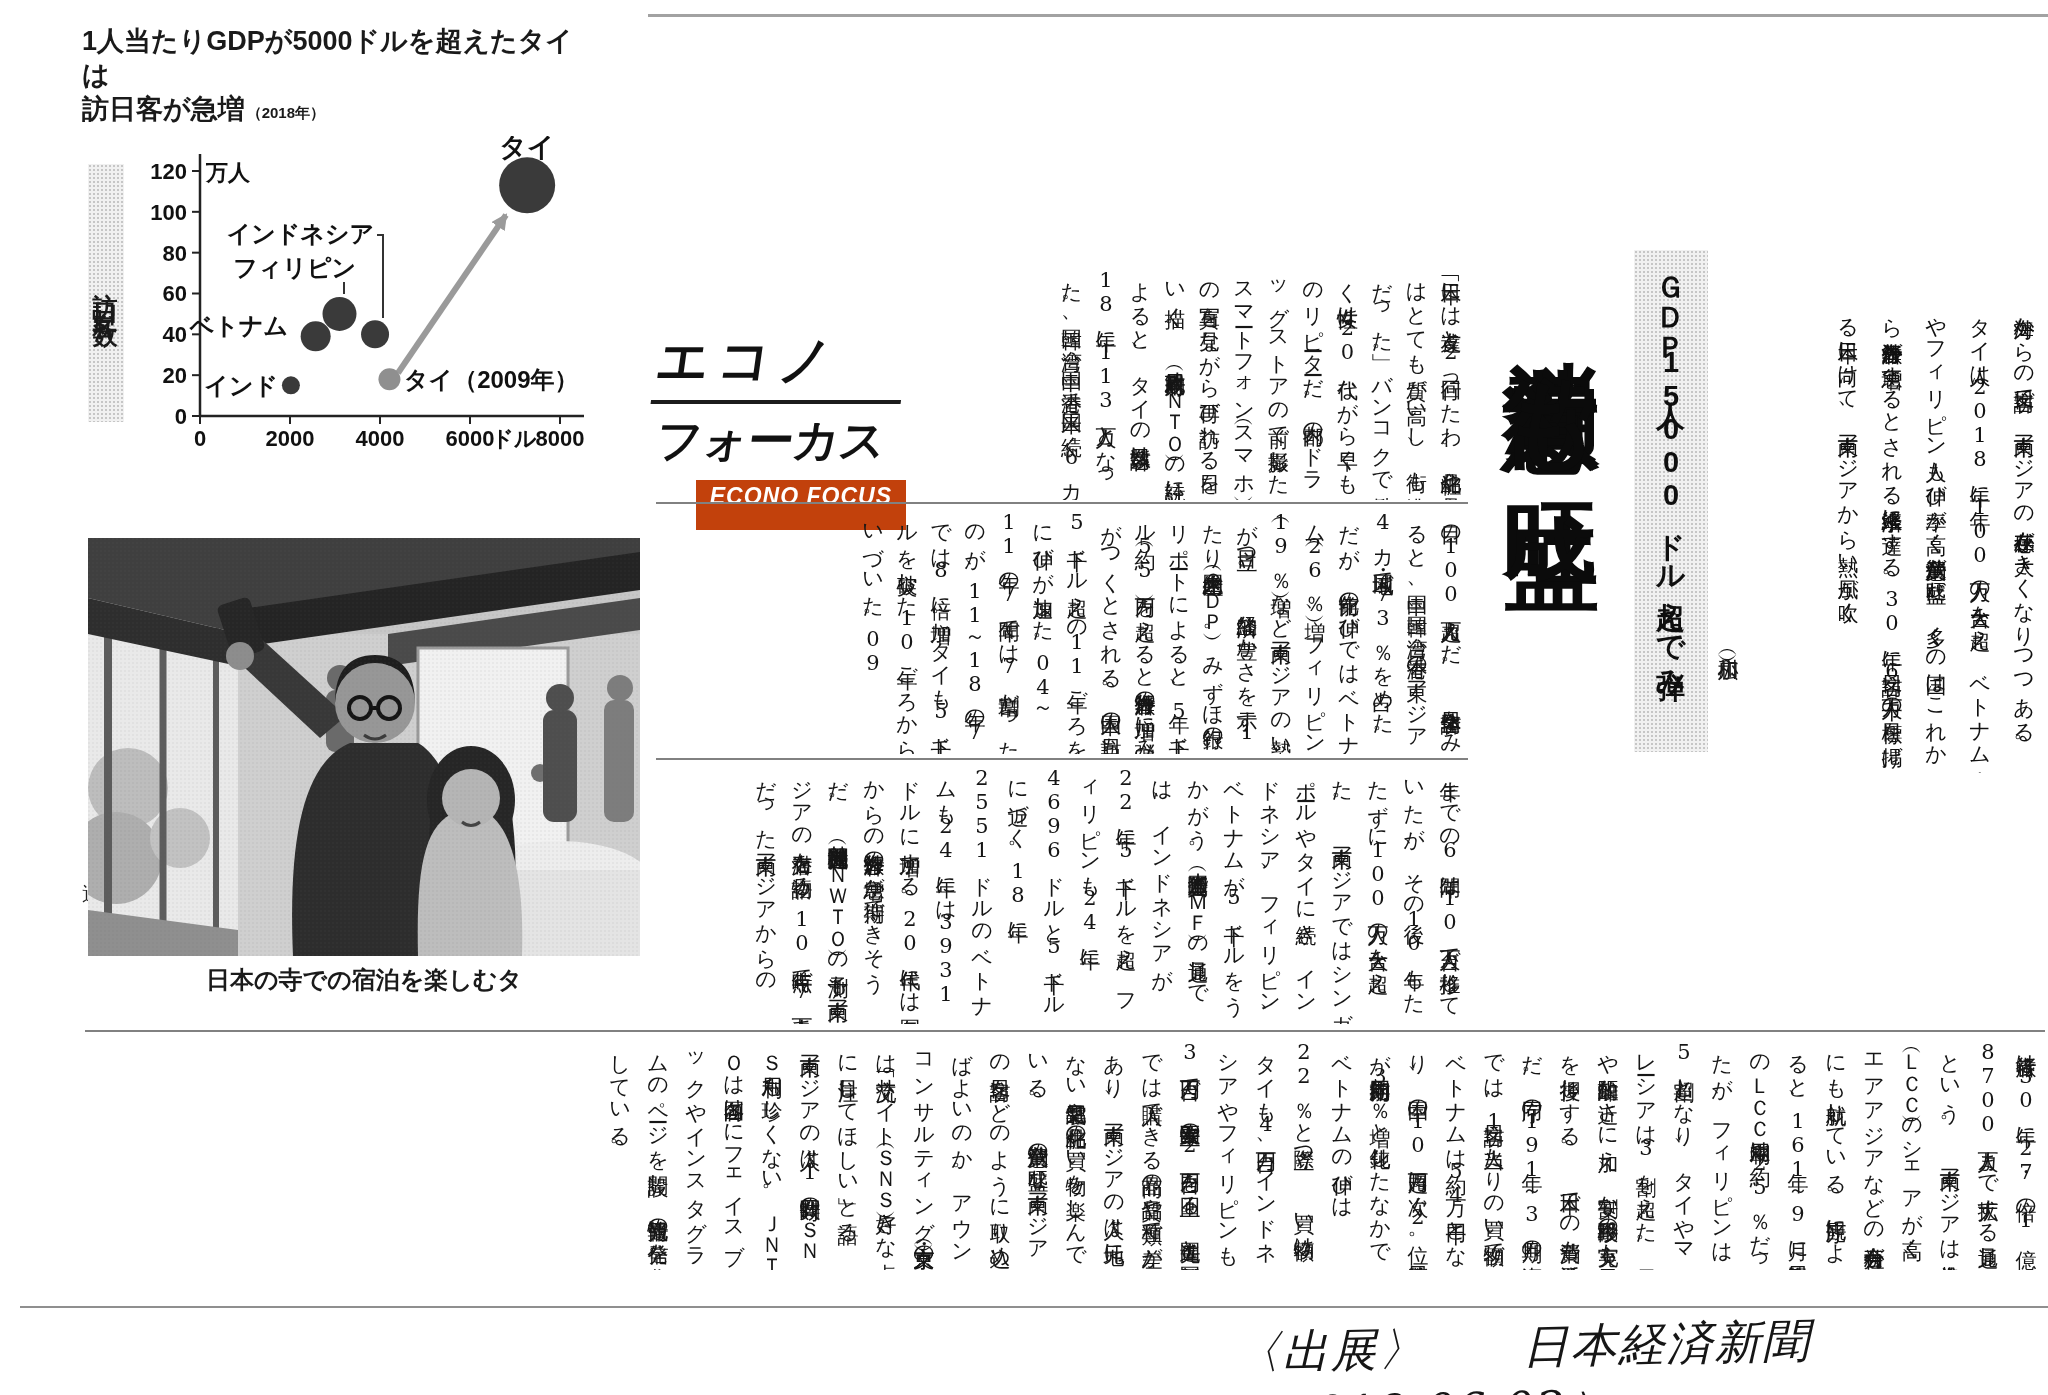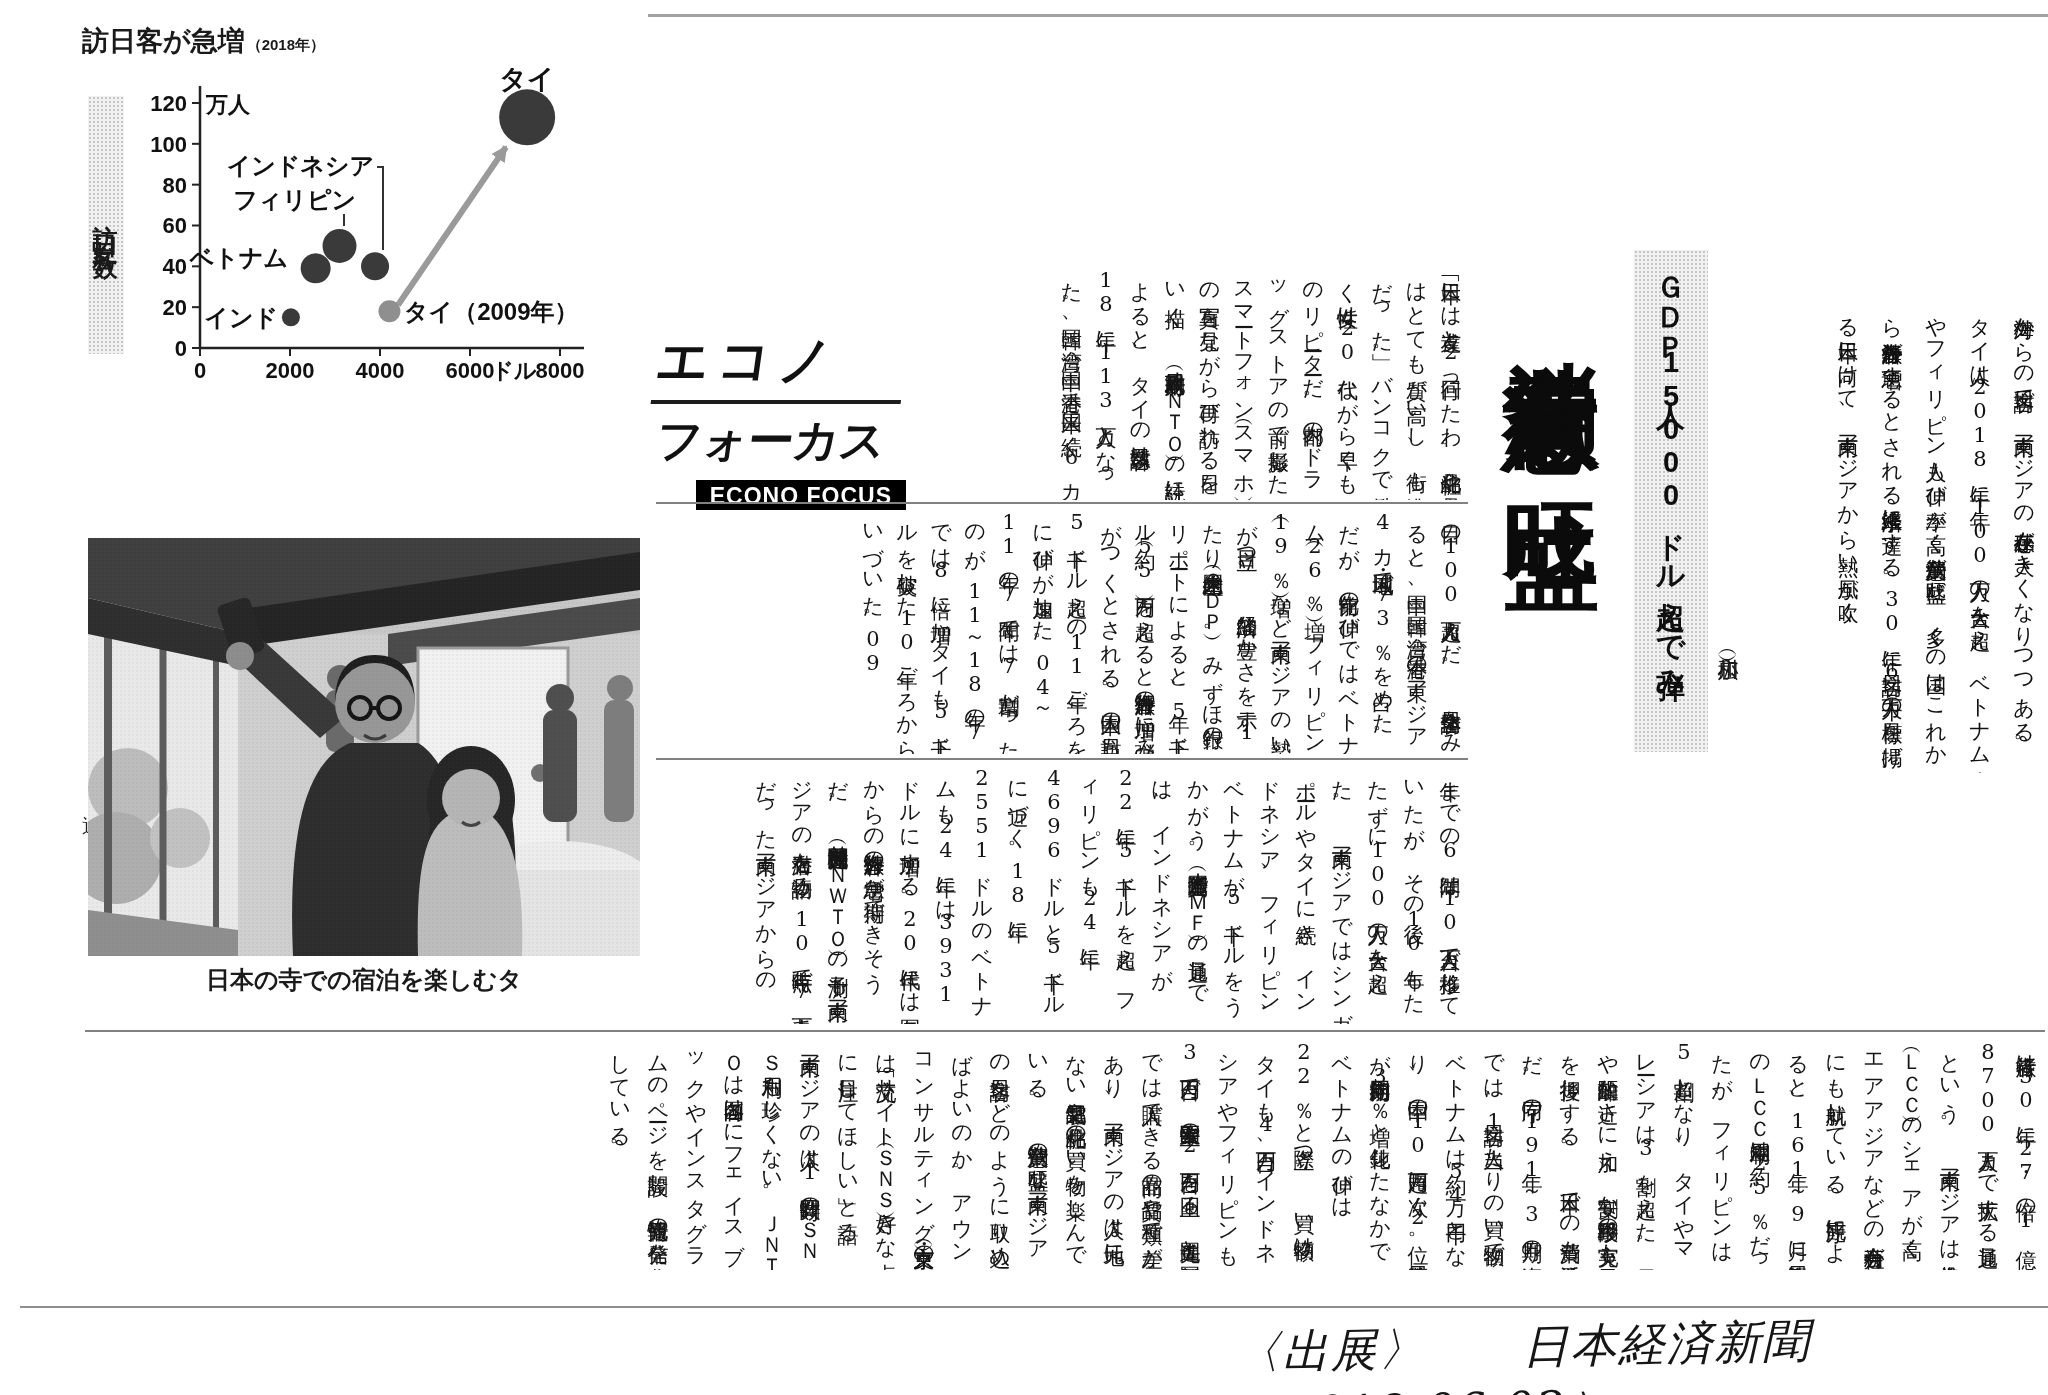--- a/index.html
+++ b/index.html
@@ -29,22 +29,22 @@
   .c-note{margin-top:12px;font-size:19.5px;line-height:26px;color:#222}
   .c-note .ind{padding-left:52px}
 
   
   .headline{left:642px;top:48px;width:1406px;font-weight:900;font-size:132px;
             letter-spacing:-5px;white-space:nowrap;color:#0d0d0d}
   .logo{left:656px;top:326px;width:250px}
   .logo-l1{font-size:52px;font-weight:900;letter-spacing:8px;transform:skewX(-8deg);
            border-bottom:4px solid #1c1c1c;padding-bottom:4px;color:#111}
   .logo-l2{font-size:46px;font-weight:900;letter-spacing:-1px;transform:skewX(-8deg);margin-top:6px;color:#111}
-  .logo-badge{margin:8px 0 0 auto;width:max-content;background:#000000;color:#fff;
-              font-size:23px;font-weight:800;letter-spacing:1px;padding:3px 14px 0}
+  .logo-badge{margin:8px 0 0 auto;width:max-content;background:#c2410c;color:#fff;
+              font-size:23px;font-weight:800;font-style:italic;letter-spacing:1px;padding:3px 14px 20px}
 
   
   .body-t{font-size:21px;color:#161616}
   .lead-t{font-size:21px;line-height:44px;color:#111}
   .gdp-box{left:1634px;top:250px;width:74px;height:502px}
   .gdp-in{width:100%;height:100%;line-height:74px;font-size:29px;font-weight:800;
           letter-spacing:1px;padding-top:6px;color:#0f0f0f}
   .vhead{left:1470px;top:282px;width:166px;height:736px;line-height:166px;
          font-size:97px;font-weight:900;letter-spacing:7px;color:#0b0b0b}
   .byline{left:1708px;top:642px;width:34px;height:160px;font-size:21px}
@@ -57,20 +57,21 @@
 </style>
 </head>
 <body>
 
 <div class="page">
 
   <div class="rule" style="left:648px;top:14px;width:1400px;height:3px;background:#a2a2a2"></div>
 
   <section class="abs chart">
     <div class="c-title">
+      <div>1人当たりGDPが5000ドルを超えたタイは</div>
       <div><span>訪日客が急増</span><span class="suffix">（2018年）</span></div>
     </div>
     <div class="plot">
       <div class="ylabel dotbg vtx">訪日客数</div>
       <svg id="chart-svg" width="505" height="330" viewBox="0 0 505 330">
         <defs>
           <marker id="ah" markerWidth="20" markerHeight="16" refX="14" refY="8" orient="auto" markerUnits="userSpaceOnUse">
             <path d="M0,0 L16,8 L0,16 Z" fill="#9a9a9a"></path>
           </marker>
         </defs>

